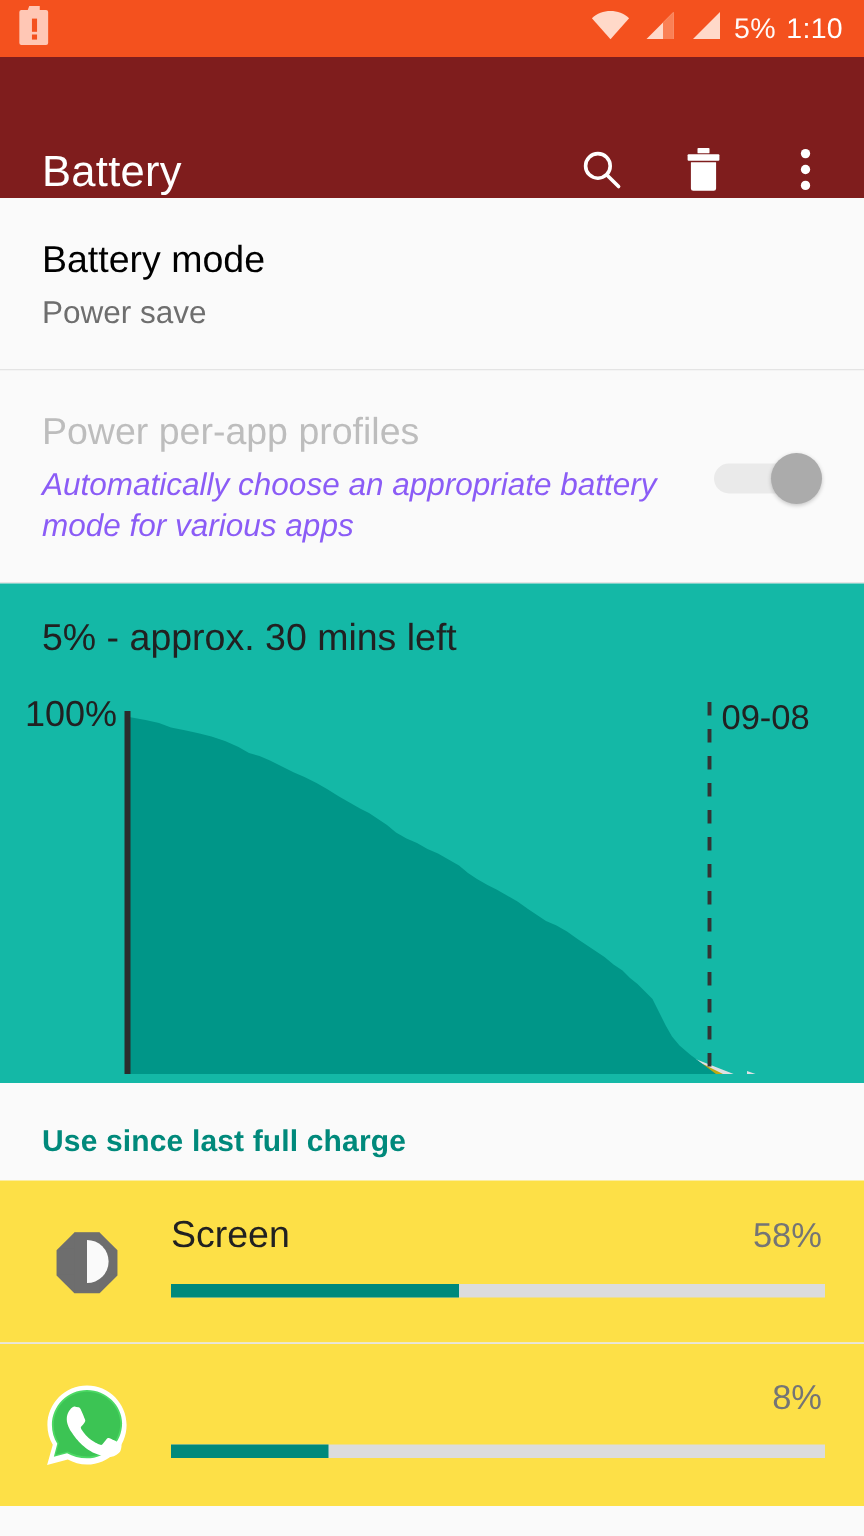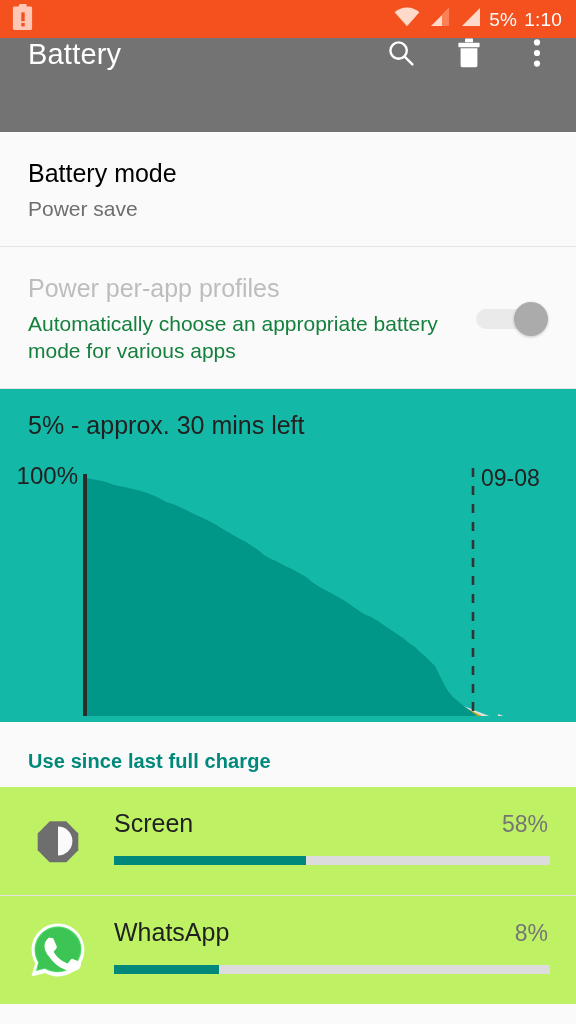--- a/index.html
+++ b/index.html
@@ -17,43 +17,43 @@
     height:38px; background:#F4511E;
     display:flex; align-items:center; padding:0 14px 0 12px;
   }
   .sb-left { display:flex; align-items:center; }
   .sb-right { margin-left:auto; display:flex; align-items:center; gap:7px; }
   .sb-text { color:#FFFFFF; font-size:19px; letter-spacing:.2px; line-height:1; }
   .sb-text.pct { opacity:.97; }
 
   
   .toolbar {
-    height:94px; background:#737373;
-    display:flex; align-items:flex-start; padding:0 22px 0 28px;
+    height:94px; background:#7f1d1d;
+    display:flex; align-items:flex-end; padding:0 22px 0 28px;
   }
   .toolbar-title {
     color:#FFFFFF; font-size:29px; font-weight:400; letter-spacing:.2px;
   }
   .toolbar-actions { margin-left:auto; display:flex; align-items:center; gap:34px; }
   .tb-btn { width:34px; height:34px; display:flex; align-items:center; justify-content:center; cursor:pointer; }
 
   
   .divider { height:1px; background:#E4E4E4; width:100%; }
 
   .pref {
     padding:26px 28px 24px 28px; background:#FAFAFA; cursor:pointer;
   }
   .pref-title { font-size:25px; color:#000000; line-height:1.2; }
   .pref-sub { font-size:21px; color:#6E6E6E; margin-top:8px; line-height:1.25; }
 
   .pref-row { display:flex; align-items:center; }
   .pref-texts { flex:1; min-width:0; }
   .pref.disabled { cursor:default; }
   .pref.disabled .pref-title { color:#BDBDBD; }
-  .pref.disabled .pref-sub { color:#15803d; }
+  .pref.disabled .pref-sub { color:#8b5cf6;font-style:italic; }
 
   
   .switch { position:relative; width:72px; height:34px; flex:none; margin-left:14px; }
   .switch .track {
     position:absolute; left:0; top:7px; width:58px; height:20px;
     border-radius:10px; background:#EAEAEA;
   }
   .switch .thumb {
     position:absolute; right:0; top:0; width:34px; height:34px;
     border-radius:50%; background:#ABABAB;
@@ -66,21 +66,21 @@
   .chart-wrap { position:relative; width:576px; height:270px; }
   .chart-wrap svg { display:block; }
 
   
   .section-head {
     color:#00897B; font-size:20px; font-weight:bold;
     padding:28px 28px 14px 28px; letter-spacing:.1px;
   }
   .usage-row {
     display:flex; align-items:flex-start; padding:16px 26px 22px 26px;
-    background:#bef264; cursor:pointer;
+    background:#fde047; cursor:pointer;
   }
   .usage-icon {
     width:64px; height:64px; flex:none;
     display:flex; align-items:center; justify-content:center;
     margin-top:6px;
   }
   .usage-body { flex:1; min-width:0; padding-left:24px; padding-top:6px; }
   .usage-top { display:flex; align-items:baseline; }
   .usage-name { font-size:25px; color:#212121; }
   .usage-pct { margin-left:auto; font-size:23px; color:#757575; padding-right:2px; }
@@ -266,21 +266,20 @@
         <path d="M21.2 16.6 c-.7 0-1.6.2-2.5 1.1 -.9.9-3.2 3.1-3.2 7.5 0 4.4 3.2 8.7 3.7 9.3
                  .4.6 6.3 9.9 15.4 13.5 7.6 3 9.2 2.4 10.8 2.2 1.6-.2 5.3-2.1 6-4.2.7-2.1.7-3.9.5-4.2
                  -.2-.4-.8-.6-1.7-1 -.9-.5-5.3-2.6-6.1-2.9 -.8-.3-1.4-.5-2 .4 -.6.9-2.3 2.9-2.8 3.5
                  -.5.6-1 .7-1.9.2 -.9-.5-3.8-1.4-7.3-4.4 -2.7-2.3-4.5-5.2-5-6.1 -.5-.9 0-1.4.4-1.8
                  .4-.4.9-1 1.3-1.5 .4-.5.6-.9.9-1.5 .3-.6.1-1.1-.1-1.6 -.2-.5-2-4.9-2.8-6.6
                  -.6-1.4-1.3-1.4-1.8-1.4 -.5 0-1-.1-1.5-.1 z" fill="#FFFFFF"></path>
       </svg>
     </div>
     <div class="usage-body">
       <div class="usage-top">
-        <span class="usage-name">WhatsApp</span>
         <span class="usage-pct">8%</span>
       </div>
       <div class="bar-track">
         <div class="bar-fill" id="bar-whatsapp" style="width: 24%;"></div>
       </div>
     </div>
   </div>
 
 </div>
 

